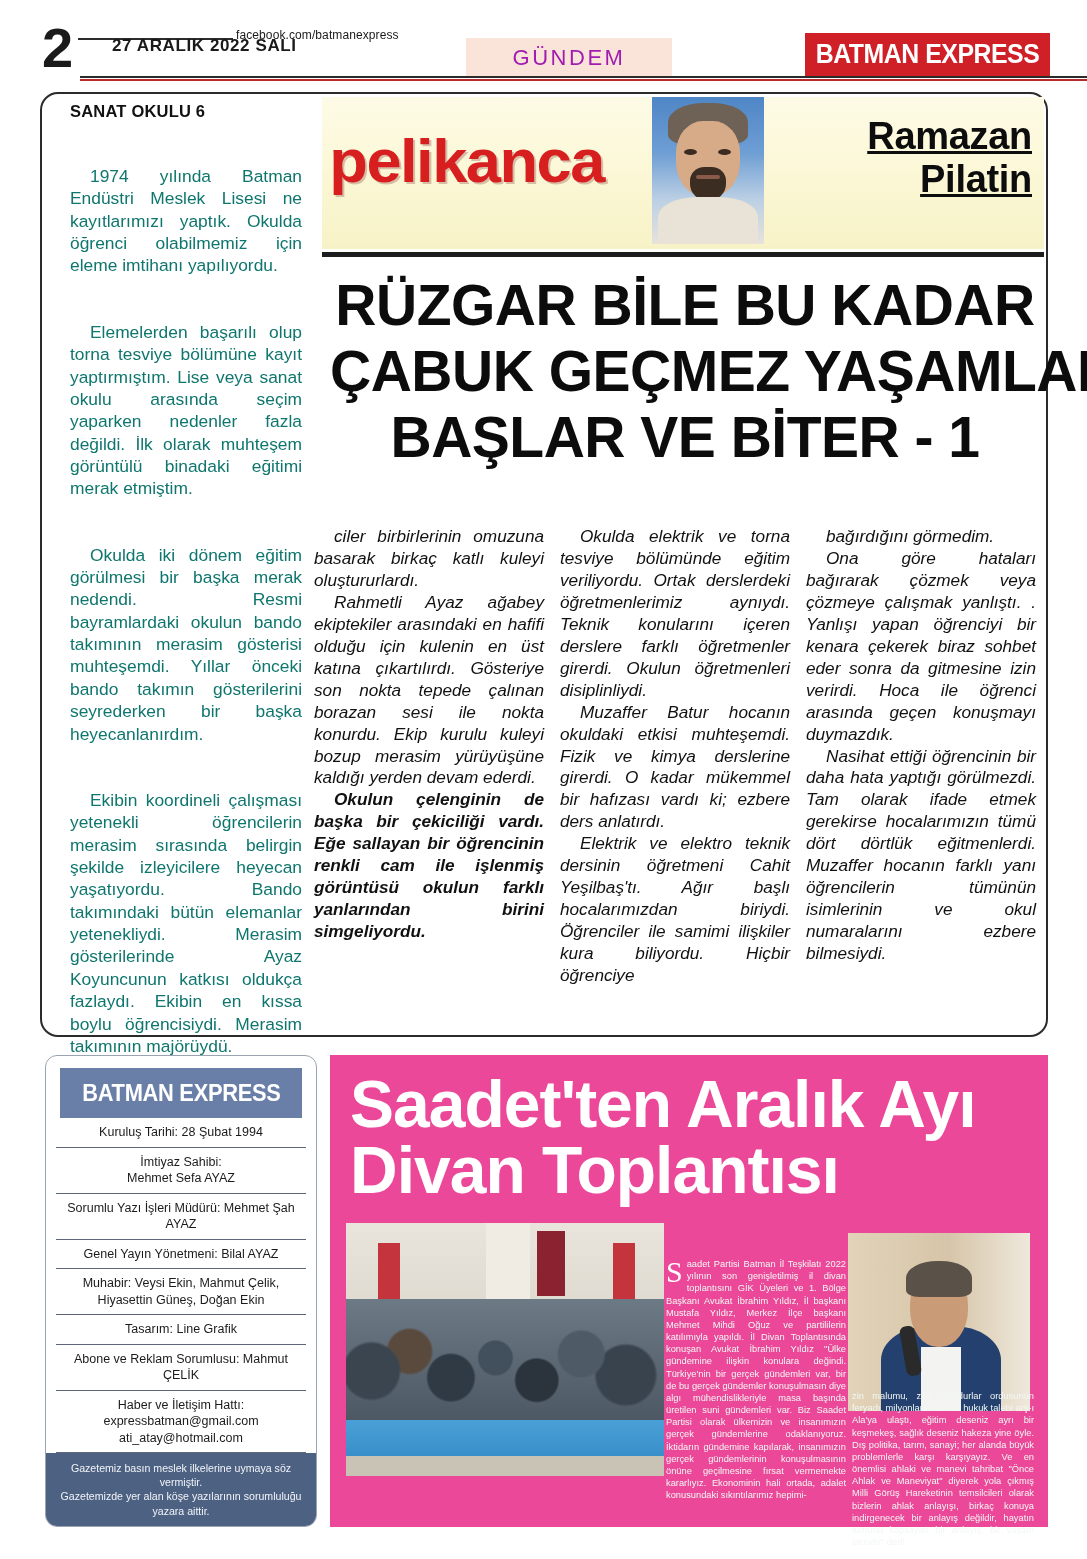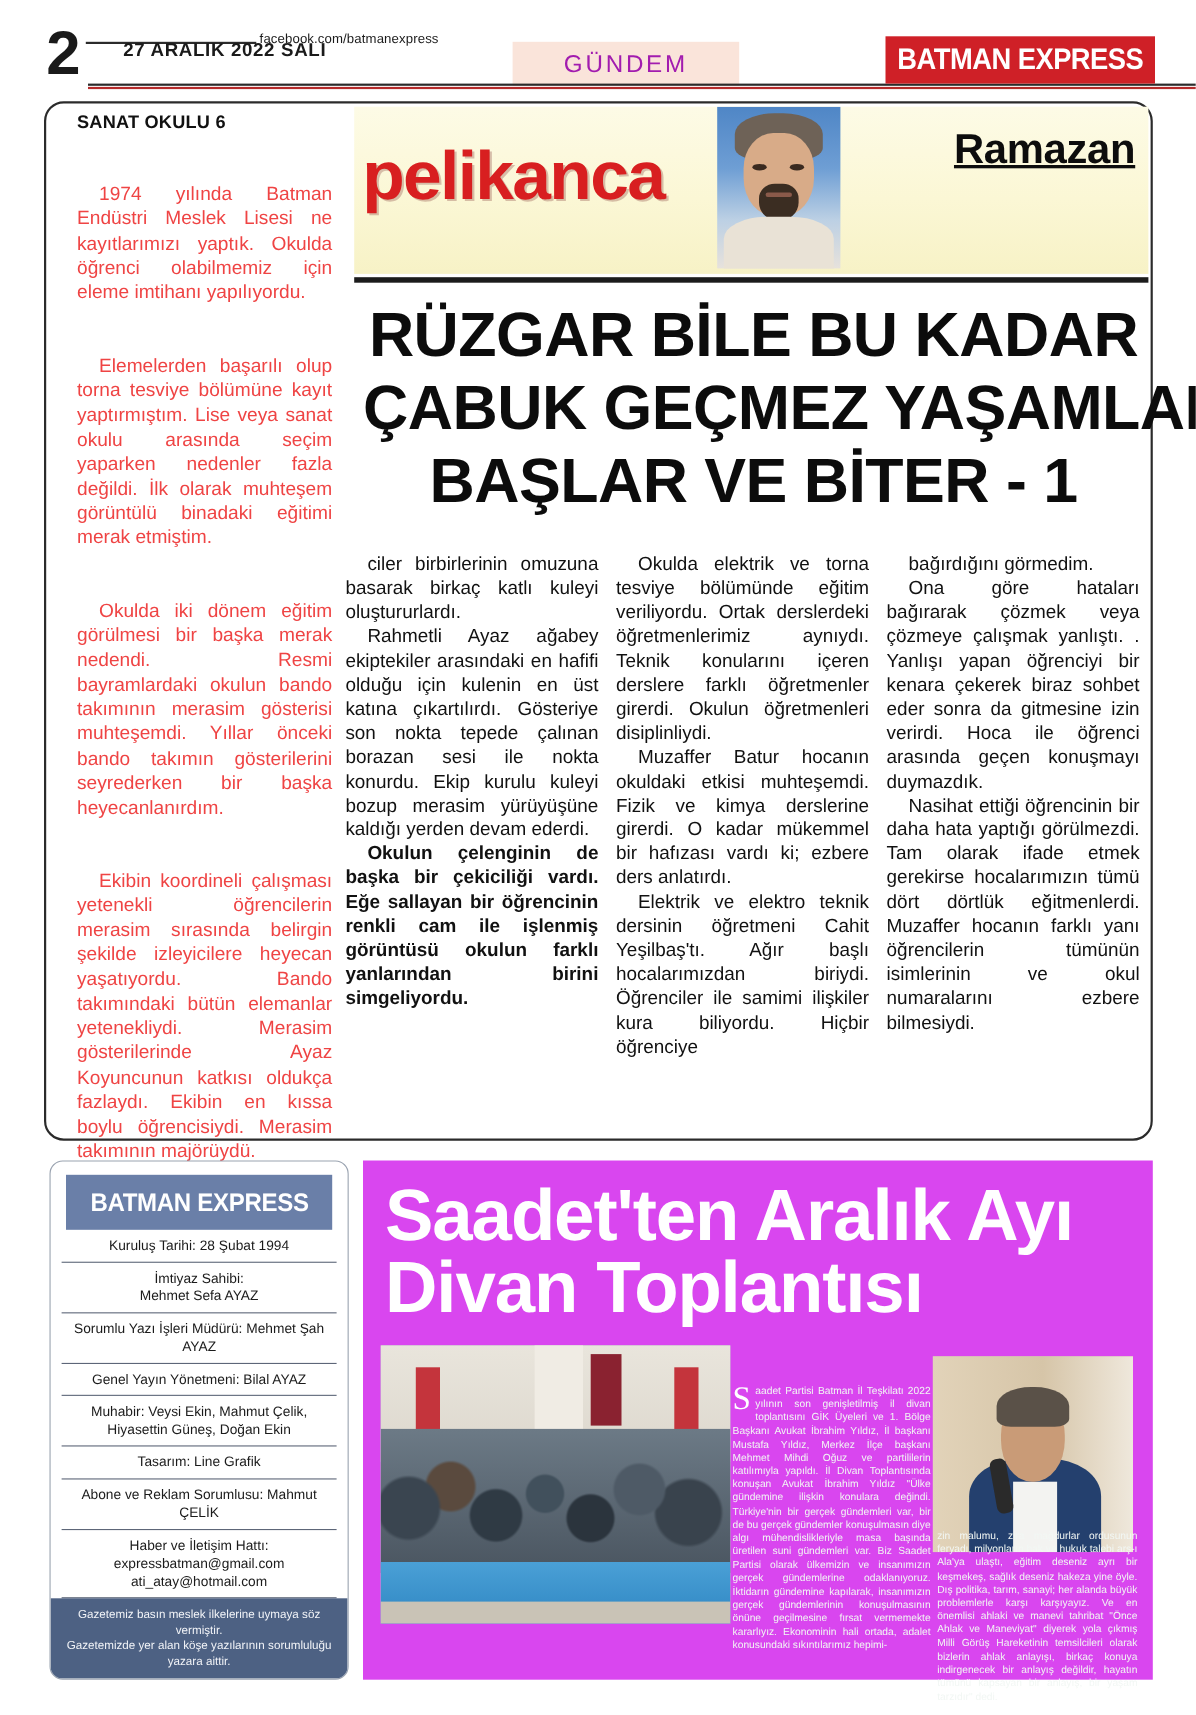--- a/index.html
+++ b/index.html
@@ -66,21 +66,21 @@
   
   .left-col {
     position:absolute; left:70px; top:102px; width:232px; height:930px;
   }
   .kicker {
     font-size:16.5px; font-weight:bold; color:#111;
     letter-spacing:.2px; margin-bottom:3px;
     font-family:"Liberation Sans", sans-serif;
   }
   .left-col p {
-    font-size:17.4px; line-height:1.285; color:#ef4444;
+    font-size:17.4px; line-height:1.285; color:#0f766e;
     text-align:justify; text-indent:20px; hyphens:auto;
     font-family:"Liberation Sans", sans-serif;
     margin-bottom:1px;
     margin-top:44px;
   }
 
   
   .pel-banner {
     position:absolute; left:322px; top:97px; width:722px; height:152px;
     background:linear-gradient(to bottom,#fdfbe6 0%, #fbf7d5 55%, #f7f2c6 100%);
@@ -141,21 +141,21 @@
   .headline {
     position:absolute; left:330px; top:272px; width:710px;
     text-align:center;
     font-family:"Liberation Sans Narrow","Liberation Sans",sans-serif;
     font-size:57px; font-weight:bold; color:#0c0c0c;
     line-height:1.16; letter-spacing:-0.5px;
   }
   .headline div { white-space:nowrap; }
 
   
-  .cols { position:absolute; left:314px; top:502px; width:736px; height:505px; }
+  .cols { position:absolute; left:314px; top:526px; width:736px; height:505px;font-style:italic; }
   .bcol { position:absolute; top:0; width:230px; height:505px; }
   .bcol.c1 { left:0; }
   .bcol.c2 { left:246px; }
   .bcol.c3 { left:492px; }
   .bcol p {
     font-size:17.2px; line-height:1.277; color:#111;
     text-align:justify; text-indent:20px; hyphens:auto;
     font-family:"Liberation Sans", sans-serif;
   }
   .bcol p.bold { font-weight:bold; }
@@ -188,21 +188,21 @@
     position:absolute; left:0; bottom:0; width:100%;
     background:#4d6183; color:#f2f4f8;
     padding:8px 10px; text-align:center;
     font-size:10.6px; line-height:1.35;
     font-family:"Liberation Sans", sans-serif;
   }
 
   
   .green-article {
     position:absolute; left:330px; top:1055px; width:718px; height:472px;
-    background:#d946ef; overflow:hidden;
+    background:#ec4899; overflow:hidden;
   }
   .gh {
     position:absolute; left:20px; top:16px; width:640px;
     color:#ffffff;
     font-family:"Liberation Sans Narrow","Liberation Sans",sans-serif;
     font-weight:bold; font-size:66px; line-height:1.0;
     letter-spacing:-1px;
   }
   .gh div { white-space:nowrap; }
   .g-photo-main {
@@ -329,20 +329,21 @@
       <div class="hair"></div>
         <div class="face"></div>
       <div class="eyeL"></div>
         <div class="eyeR"></div>
       <div class="beard"></div>
         <div class="mouthline"></div>
       <div class="body"></div>
     </div>
     <div class="pel-name">
       <div>Ramazan</div>
+      <div>Pilatin</div>
     </div>
   </div>
   <div class="pel-divider"></div>
 
   <div class="headline">
     <div>RÜZGAR BİLE BU KADAR</div>
     <div>ÇABUK GEÇMEZ YAŞAMLAR</div>
     <div>BAŞLAR VE BİTER - 1</div>
   </div>
 

